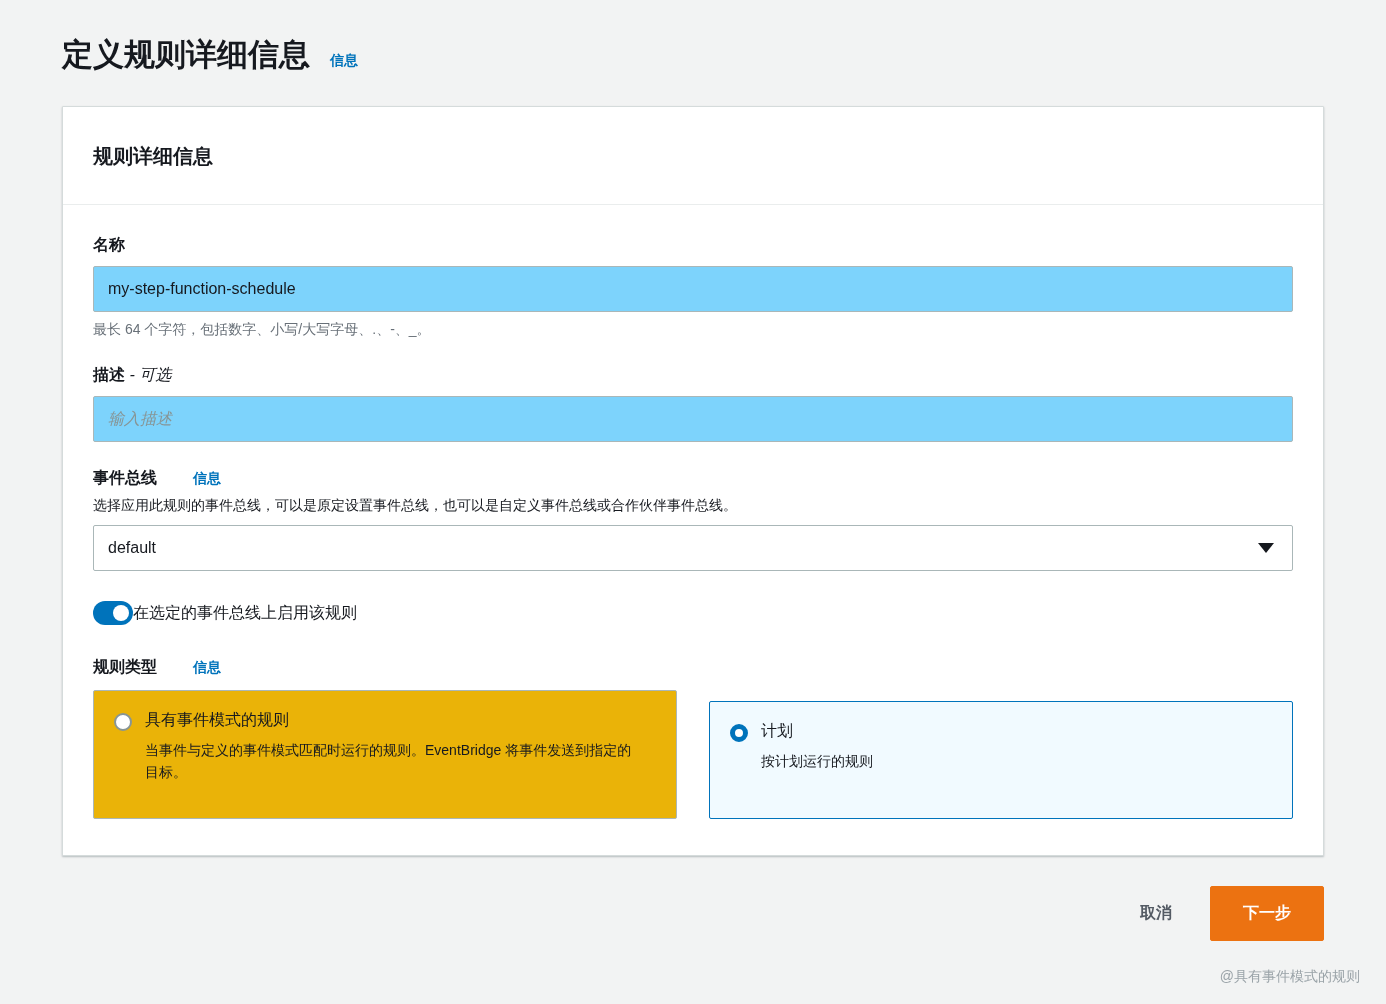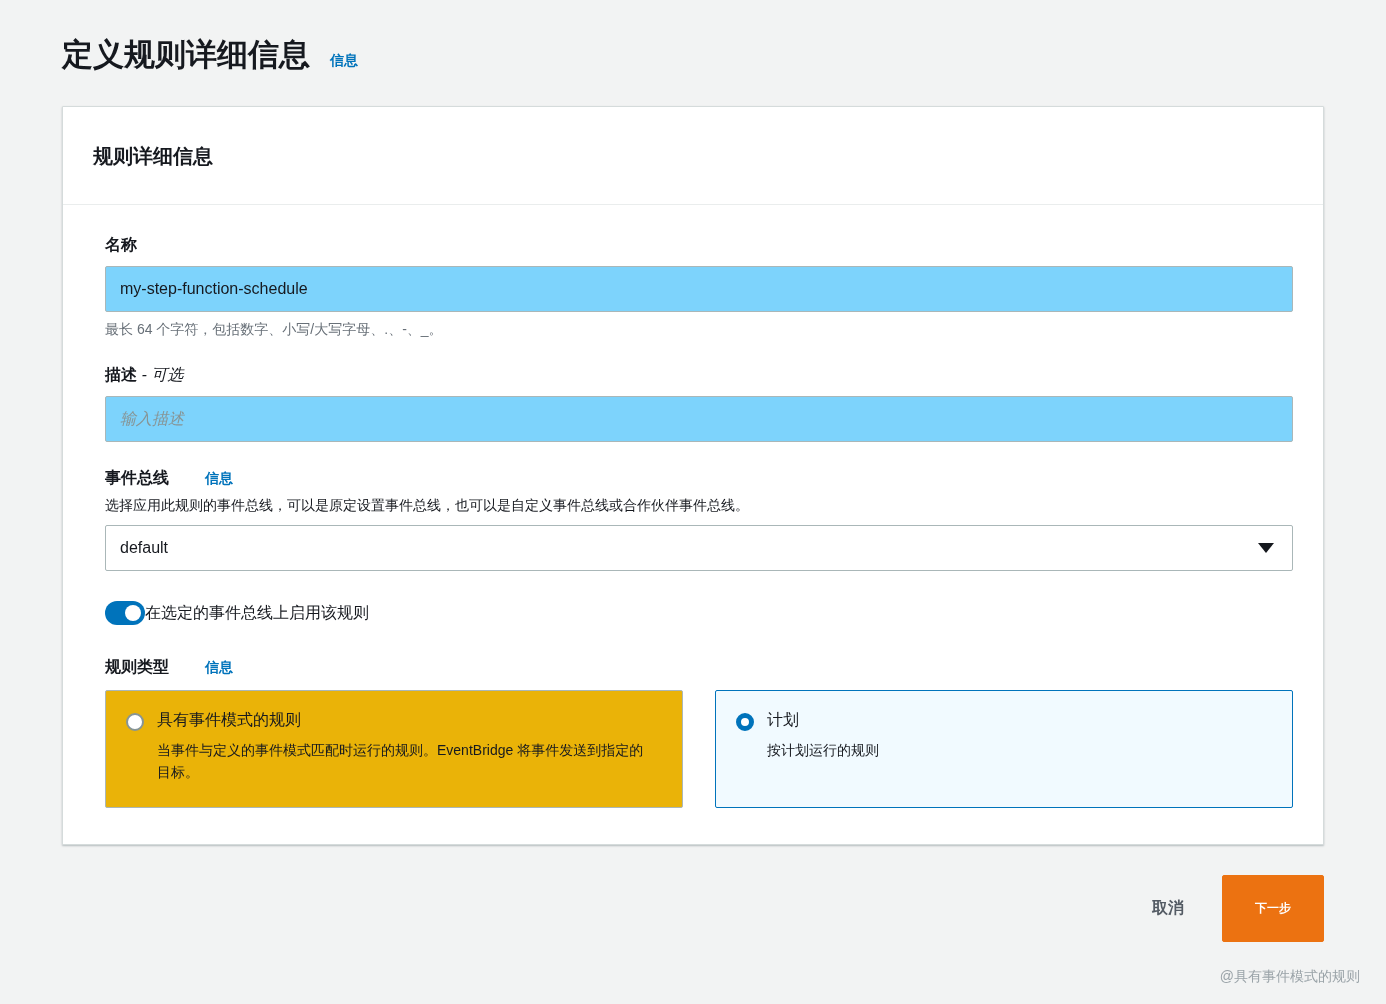--- a/index.html
+++ b/index.html
@@ -26,21 +26,21 @@
     background: #ffffff;
     border: 1px solid #d5dbdb;
     border-radius: 1px;
     box-shadow: 0 1px 2px 0 rgba(0,28,36,.25);
   }
   .card-header {
     padding: 36px 48px 34px 30px;
     border-bottom: 1px solid #eaeded;
   }
   .card-header-title { font-size: 20px; font-weight: 700; }
-  .card-body { padding: 30px 30px 36px 42px; }
+  .card-body { padding: 30px 30px 36px 30px; }
 
   
   .field { margin-bottom: 26px; }
   .field-label {
     display: block; font-size: 16px; font-weight: 700;
     margin-bottom: 10px; color: #16191f;
   }
   .label-row { display: flex; align-items: center; gap: 36px; margin-bottom: 8px; margin-top: 15px; }
   .label-row .field-label { margin-bottom: 0; }
   .optional-suffix { font-style: italic; font-weight: 400; }
@@ -84,21 +84,21 @@
 
   
   .radio-cards { display: flex; gap: 32px; margin-top: 12px; }
   .radio-card {
     flex: 1 1 0;
     border: 1px solid #aab7b8; border-radius: 2px;
     background: #eab308; padding: 19px 20px 20px 20px;
     display: flex; gap: 13px; align-items: flex-start; cursor: pointer;
     min-height: 118px;
   }
-  .radio-card.selected { border: 1px solid #0073bb; background: #f1faff; }
+  .radio-card.selected { border: 1px solid #0073bb; background: #f1faff; margin-top: 11px; }
   .radio-circle {
     width: 18px; height: 18px; border-radius: 50%;
     border: 2px solid #879596; background: #ffffff;
     flex-shrink: 0; margin-top: 3px;
   }
   .radio-circle.checked { border: 5px solid #0073bb; }
   .radio-title { font-size: 16px; margin-bottom: 8px; }
   .radio-desc { font-size: 14px; color: #16191f; line-height: 1.6; max-width: 500px; }
 
   
@@ -106,22 +106,22 @@
     display: flex; justify-content: flex-end; align-items: center;
     gap: 38px; margin-top: 30px;
   }
   .btn-cancel {
     background: none; border: none; cursor: pointer;
     font-size: 16px; font-weight: 700; color: #545b64;
     font-family: "Liberation Sans", "DejaVu Sans", sans-serif;
   }
   .btn-primary {
     background: #ec7211; border: 1px solid #ec7211; border-radius: 2px;
-    color: #ffffff; font-size: 12px; font-weight: 700;
-    padding: 24px 32px; cursor: pointer;
+    color: #ffffff; font-size: 16px; font-weight: 700;
+    padding: 16px 32px; cursor: pointer;
     font-family: "Liberation Sans", "DejaVu Sans", sans-serif;
   }
 
   .watermark {
     position: absolute; right: 26px; bottom: 18px;
     color: #9aa3a8; font-size: 14px;
   }
 </style>
 </head>
 <body>

